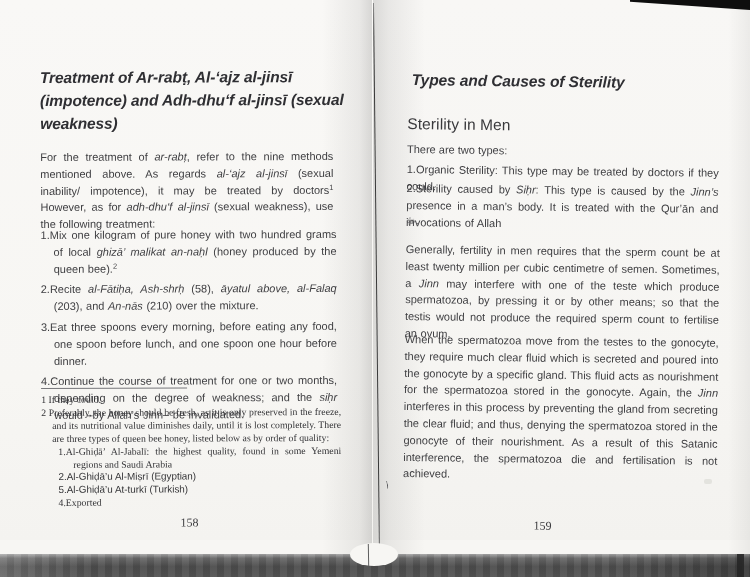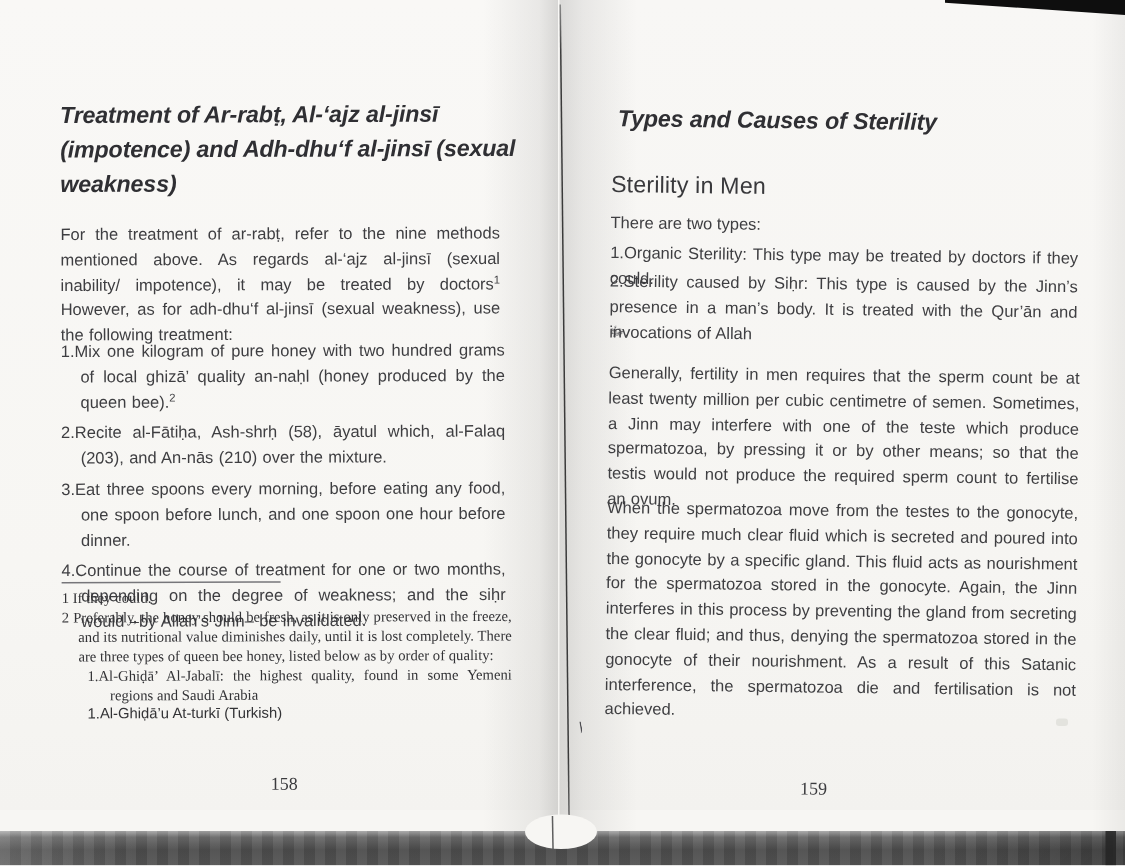--- a/index.html
+++ b/index.html
@@ -39,21 +39,21 @@
   }
   .lp-title{left:40px;top:66px;width:310px;}
   .rp-title{left:37px;top:68px;width:300px;}
 
   .body-text{
     font-size:11px;line-height:16.8px;
     text-align:justify;
     color:var(--ink);
     word-spacing:0.5px;
   }
-  .it{}
+  .it{font-style:italic;}
   sup{font-size:7.5px;vertical-align:4px;line-height:0;}
 
   .lp-intro{position:absolute;left:40px;top:149px;width:293px;}
   .lp-items{position:absolute;left:40px;top:227px;width:296px;}
   .lp-items p{padding-left:13px;text-indent:-13px;margin-bottom:4px;}
 
   .fn-rule{position:absolute;left:40px;top:388px;width:146px;height:1px;background:#76767a;}
   .lp-footnotes{
     position:absolute;left:40px;top:394px;width:300px;
     font-family:"Liberation Serif","DejaVu Serif",serif;
@@ -133,33 +133,35 @@
     <div class="page-inner tilt-left">
       <div class="title lp-title">
         <div>Treatment of Ar-rabṭ, Al-‘ajz al-jinsī</div>
         <div>(impotence) and Adh-dhu‘f  al-jinsī (sexual</div>
         <div>weakness)</div>
       </div>
 
       <p class="body-text lp-intro"><span>For the treatment of </span><span class="it">ar-rabṭ</span><span>, refer to the nine methods mentioned above.  As regards </span><span class="it">al-‘ajz al-jinsī</span><span> (sexual inability/ impotence), it may be treated by doctors</span><sup>1</sup><span>  However, as for </span><span class="it">adh-dhu‘f al-jinsī</span><span> (sexual weakness), use the following treatment:</span></p>
 
       <div class="lp-items">
-        <p class="body-text"><span>1.Mix one kilogram of pure honey with two hundred grams of local </span><span class="it">ghizā’ quality an-naḥl</span><span> (honey produced by the queen bee).</span><sup>2</sup></p>
-        <p class="body-text"><span>2.Recite </span><span class="it">al-Fātiḥa, Ash-shrḥ</span><span> (58), </span><span class="it">āyatul which,</span><span> </span><span class="it">al-Falaq</span><span> (203), and </span><span class="it">An-nās</span><span> (210) over the mixture.</span></p>
+        <p class="body-text"><span>1.Mix one kilogram of pure honey with two hundred grams of local </span><span class="it">ghizā’ malikat an-naḥl</span><span> (honey produced by the queen bee).</span><sup>2</sup></p>
+        <p class="body-text"><span>2.Recite </span><span class="it">al-Fātiḥa, Ash-shrḥ</span><span> (58), </span><span class="it">āyatul above,</span><span> </span><span class="it">al-Falaq</span><span> (203), and </span><span class="it">An-nās</span><span> (210) over the mixture.</span></p>
         <p class="body-text"><span>3.Eat three spoons every morning, before eating any food, one spoon before lunch, and one spoon one hour before dinner.</span></p>
         <p class="body-text"><span>4.Continue the course of treatment for one or two months, depending on the degree of weakness; and the </span><span class="it">siḥr</span><span> would –by Allah’s Jinn– be invalidated.</span></p>
       </div>
 
       <div class="fn-rule"></div>
 
       <div class="lp-footnotes">
         <p>1 If they could.</p>
         <p class="fn-hang">2 Preferably, the honey should be fresh, as it is only preserved in the freeze, and its nutritional value diminishes daily, until it is lost completely. There are three types of queen bee honey, listed below as by order of quality:</p>
         <p class="fn-sub fn-hang2">1.Al-Ghiḍā’ Al-Jabalī: the highest quality, found in some Yemeni regions and Saudi Arabia</p>
-        <p class="fn-sub fn-sans">1.Al-Ghiḍā’u At-turkī (Turkish)</p>
+        <p class="fn-sub fn-sans">2.Al-Ghiḍā’u Al-Miṣrī (Egyptian)</p>
+        <p class="fn-sub fn-sans">5.Al-Ghiḍā’u At-turkī (Turkish)</p>
+        <p class="fn-sub">4.Exported</p>
       </div>
 
       <div class="pagenum lp-pagenum">158</div>
     </div>
   </div>
 
   <div class="page page-right">
     <div class="page-inner tilt-right">
       <div class="title rp-title">Types and Causes of Sterility</div>
 

